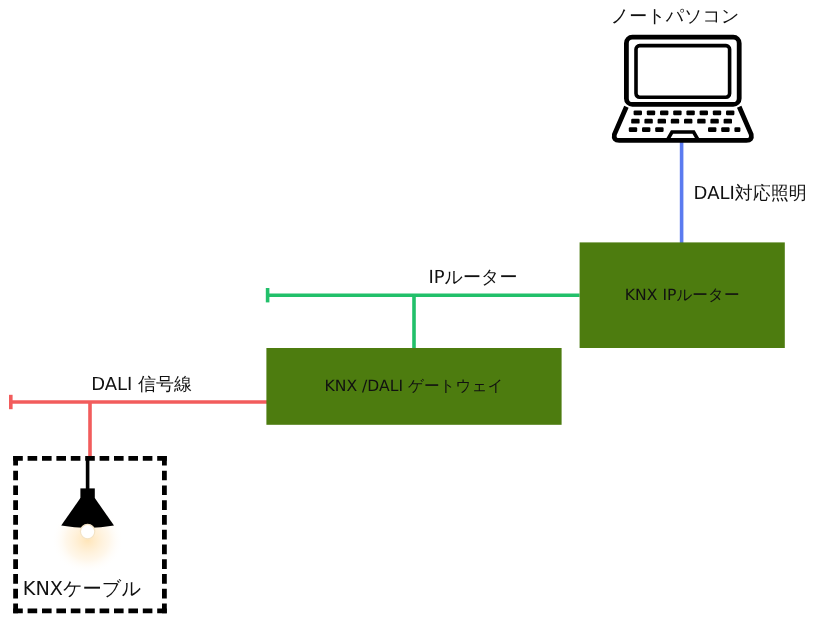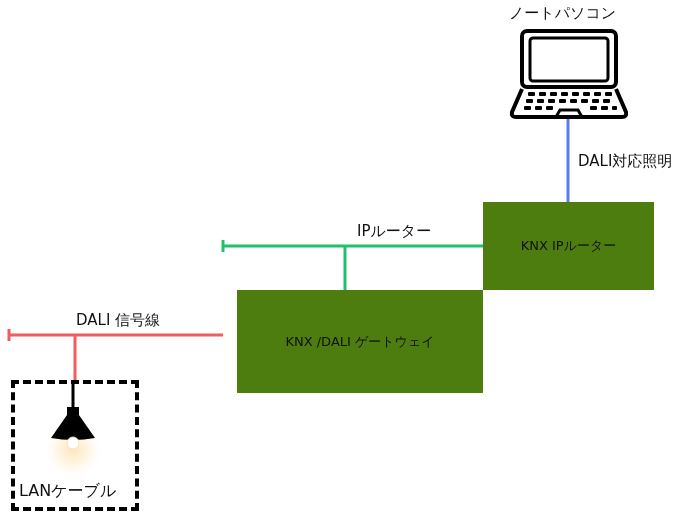--- a/index.html
+++ b/index.html
@@ -75,18 +75,18 @@
 </svg>
 
 <div class="lbl" style="left:509px; top:4px;">ノートパソコン</div>
 <div class="lbl" style="left:578px; top:152px;">DALI対応照明</div>
 <div class="lbl" style="left:357px; top:222px;">IPルーター</div>
 <div class="lbl" style="left:76px; top:311px;">DALI 信号線</div>
 
 <div class="box" style="left:483px; top:202px; width:171px; height:88px;">
   <span>KNX IPルーター</span>
 </div>
-<div class="box" style="left:222px; top:290px; width:246px; height:103px;margin-left:15px;">
+<div class="box" style="left:222px; top:290px; width:246px; height:64px;">
   <span>KNX /DALI ゲートウェイ</span>
 </div>
 
 <div class="lamp-box"></div>
-<div class="lbl" style="left:19px; top:481px; font-size:16px;">LANケーブル</div>
+<div class="lbl" style="left:19px; top:481px; font-size:16px;">KNXケーブル</div>
 
 </body></html>

